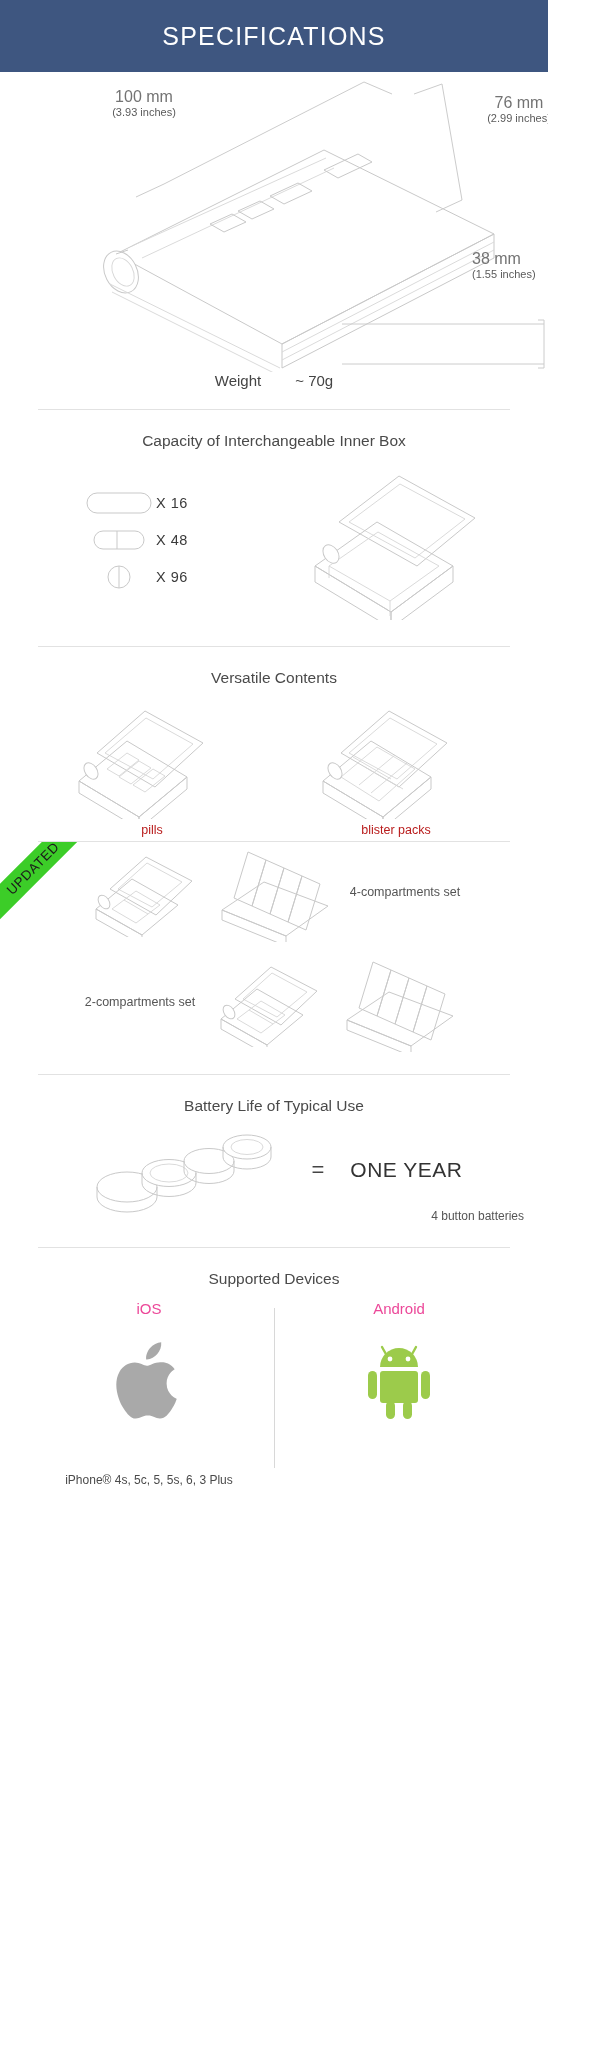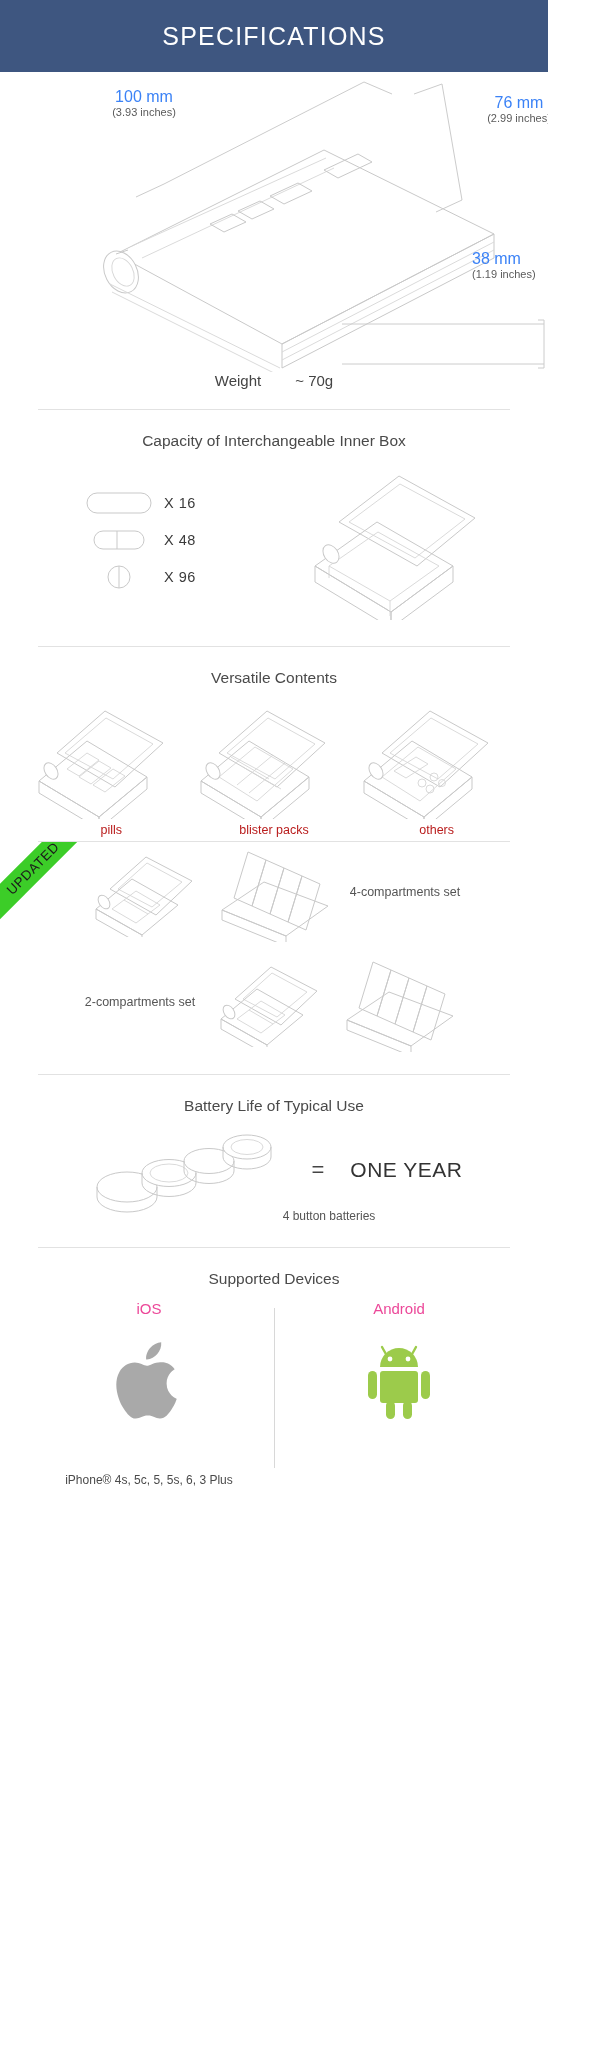--- a/index.html
+++ b/index.html
@@ -40,35 +40,35 @@
 
   svg { display:block; }
   .ln { fill:none; stroke:#c9c9c9; stroke-width:1; }
   .ln2 { fill:none; stroke:#d6d6d6; stroke-width:0.9; }
   .lnf { fill:#ffffff; stroke:#c9c9c9; stroke-width:1; }
   .dim { fill:none; stroke:#cccccc; stroke-width:1; }
 
   
   .dim-wrap { position:relative; height:300px; }
   .dim-label { position:absolute; text-align:center; line-height:1.15; }
-  .dim-main { font-size:16px; color:#3b82f6; }
+  .dim-main { font-size:16px; color:#737373; }
   .dim-sub  { font-size:11px; color:#5a5a5a; }
   #dim-len { left:60px; top:16px; width:120px; }
   #dim-wid { left:440px; top:22px; width:110px; }
   #dim-thk { left:448px; top:178px; width:110px; text-align:left; }
 
   .weight-row {
     display:flex; justify-content:center; align-items:baseline;
     gap:34px; font-size:15px; color:#444; padding-bottom:20px;
   }
 
   
   .cap-body { display:flex; align-items:flex-start; padding:14px 0 26px; }
   .cap-left { width:48%; padding-left:60px; padding-top:14px; }
-  .cap-row { display:flex; align-items:center; height:37px; gap:10px; }
+  .cap-row { display:flex; align-items:center; height:37px; gap:2px; }
   .cap-icon { width:70px; display:flex; justify-content:center; }
   .cap-count { font-size:14.5px; color:#3b3b3b; letter-spacing:0.5px; }
   .cap-right { flex:1; display:flex; justify-content:center; }
 
   
   .three-col { display:flex; justify-content:space-around; padding:6px 6px 4px; }
   .col-item { text-align:center; width:33%; }
   .col-item .caption { margin-top:4px; }
 
   
@@ -151,21 +151,21 @@
       <div class="dim-label" id="dim-len">
         <div class="dim-main">100 mm</div>
         <div class="dim-sub">(3.93 inches)</div>
       </div>
       <div class="dim-label" id="dim-wid">
         <div class="dim-main">76 mm</div>
         <div class="dim-sub">(2.99 inches)</div>
       </div>
       <div class="dim-label" id="dim-thk">
         <div class="dim-main">38 mm</div>
-        <div class="dim-sub">(1.19 inches)</div>
+        <div class="dim-sub">(1.55 inches)</div>
       </div>
     </div>
 
     <div class="weight-row">
       <span>Weight</span>
       <span>~  70g</span>
     </div>
   </div>
 
   <div class="divider"></div>
@@ -260,37 +260,20 @@
           <path class="ln2" d="M26 78 L62 48 L100 70 L64 102 Z"></path>
           <path class="ln2" d="M38 58 L76 80"></path>
           <path class="ln2" d="M50 68 L88 90"></path>
           <path class="ln2" d="M44 86 L80 56"></path>
           <path class="ln2" d="M56 94 L92 64"></path>
           <ellipse class="lnf" cx="20" cy="72" rx="6" ry="9" transform="rotate(-34 20 72)"></ellipse>
         </svg>
         <div class="caption">blister packs</div>
       </div>
 
-      <div class="col-item">
-        <svg width="150" height="120" viewBox="0 0 150 120">
-          <path class="ln" d="M26 54 L74 12 L132 44 L84 88 Z"></path>
-          <path class="ln2" d="M34 54 L75 19 L122 45 L82 80 Z"></path>
-          <path class="ln" d="M8 82 L56 42 L116 78 L68 118 Z"></path>
-          <path class="ln" d="M8 82 L8 94 L68 130 L68 118 Z"></path>
-          <path class="ln" d="M68 118 L68 130 L116 90 L116 78 Z"></path>
-          <path class="ln2" d="M26 78 L62 48 L100 70 L64 102 Z"></path>
-          <path class="ln2" d="M38 72 L60 58 L72 65 L50 79 Z"></path>
-          <circle class="ln2" cx="66" cy="84" r="4"></circle>
-          <circle class="ln2" cx="78" cy="78" r="4"></circle>
-          <circle class="ln2" cx="74" cy="90" r="4"></circle>
-          <circle class="ln2" cx="86" cy="84" r="3.5"></circle>
-          <ellipse class="lnf" cx="20" cy="72" rx="6" ry="9" transform="rotate(-34 20 72)"></ellipse>
-        </svg>
-        <div class="caption">others</div>
-      </div>
     </div>
   </div>
 
   <div class="divider"></div>
 
   <div class="section" style="overflow:hidden;">
     <div class="ribbon">UPDATED</div>
 
     <div class="addon-row">
       <svg width="120" height="90" viewBox="0 0 120 90">
@@ -367,21 +350,21 @@
         <g>
           <ellipse class="lnf" cx="162" cy="22" rx="24" ry="12"></ellipse>
           <ellipse class="ln2" cx="162" cy="22" rx="16" ry="7.5"></ellipse>
           <path class="ln" d="M138 22 L138 32 A24 12 0 0 0 186 32 L186 22"></path>
         </g>
       </svg>
 
       <div class="eq">=</div>
       <div class="oneyear">ONE YEAR</div>
     </div>
-    <div class="batt-cap" style="text-align:center; padding-left:80px; padding-bottom:24px;">4 button batteries</div>
+    <div class="batt-cap" style="text-align:right; padding-left:80px; padding-bottom:24px;">4 button batteries</div>
   </div>
 
   <div class="divider"></div>
 
   <div class="section">
     <div class="sec-title">Supported Devices</div>
 
     <div class="dev-grid">
       <div class="dev-sep"></div>
 

